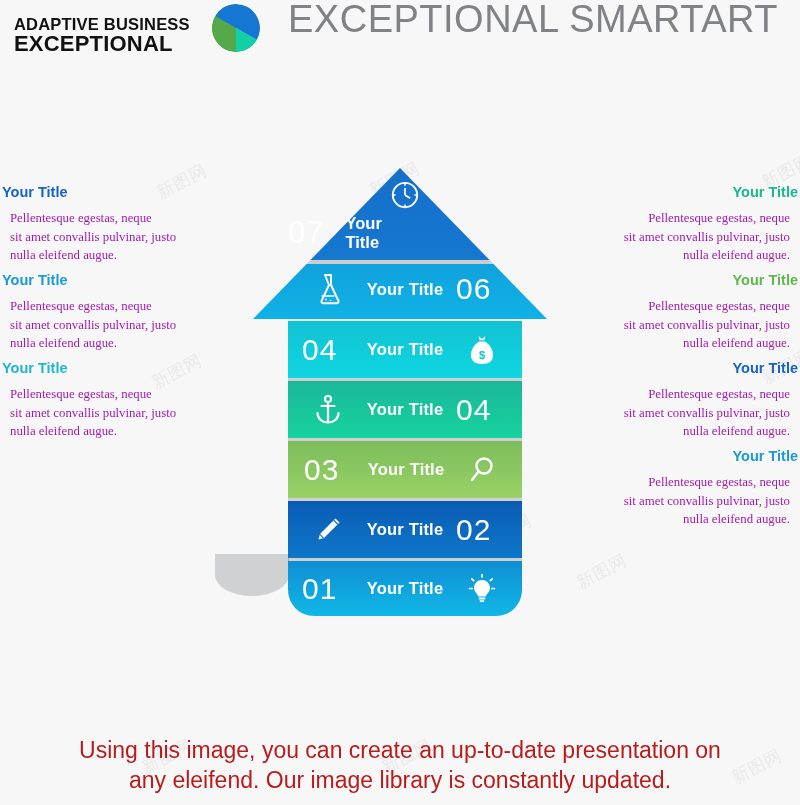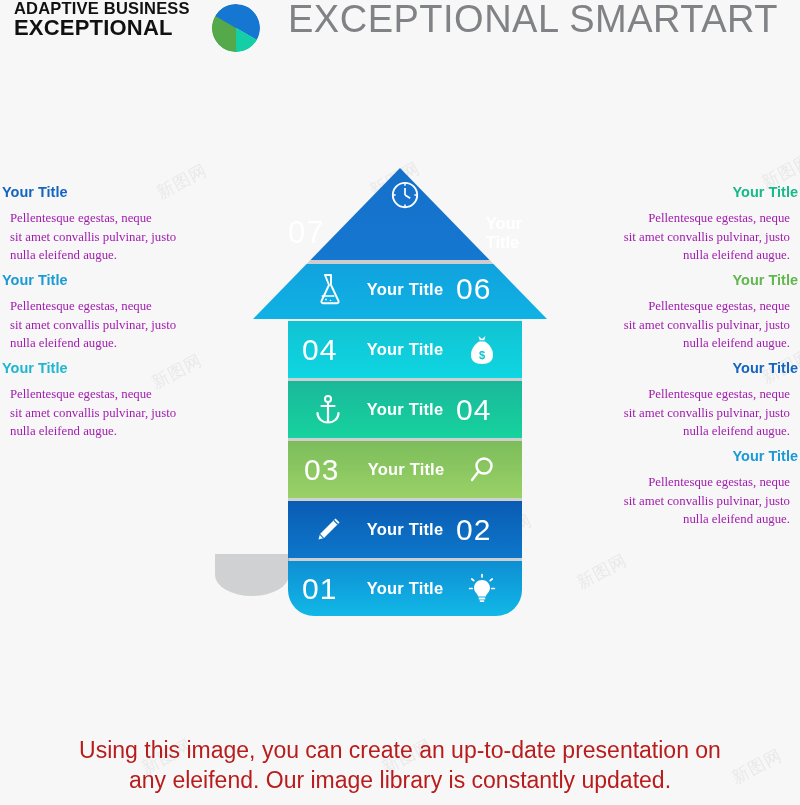--- a/index.html
+++ b/index.html
@@ -29,21 +29,21 @@
   }
 
   
   .header {
     position: absolute;
     left: 0; top: 0;
     width: 800px; height: 58px;
   }
   .brand {
     position: absolute;
-    left: 14px; top: 0;
+    left: 14px; top: 16px;
     line-height: 1.02;
     font-weight: bold;
     color: #111;
   }
   .brand-l1 { font-size: 16.5px; letter-spacing: .2px; }
   .brand-l2 { font-size: 22px; letter-spacing: .2px; }
 
   .logo-mark {
     position: absolute;
     left: 212px; top: 4px;
@@ -153,21 +153,21 @@
   }
   .ico svg { display: block; }
   .num.right { text-align: left; }
   .num.left  { text-align: left; }
 
   
   .tri-row7 {
     position: absolute;
     left: 288px; top: 205px;
     width: 234px; height: 55px;
-    display: flex; align-items: center; justify-content: space-between;
+    display: flex; align-items: center; justify-content: flex-start;
     gap: 21px;
   }
   .tri-row7 .num { min-width: 0; font-size: 31px; }
   .tri-row7 .ttl2 {
     color: #fff; font-weight: bold; font-size: 16.5px;
     line-height: 1.12; text-align: left;
   }
   .clock-slot {
     position: absolute;
     left: 383px; top: 180px;

